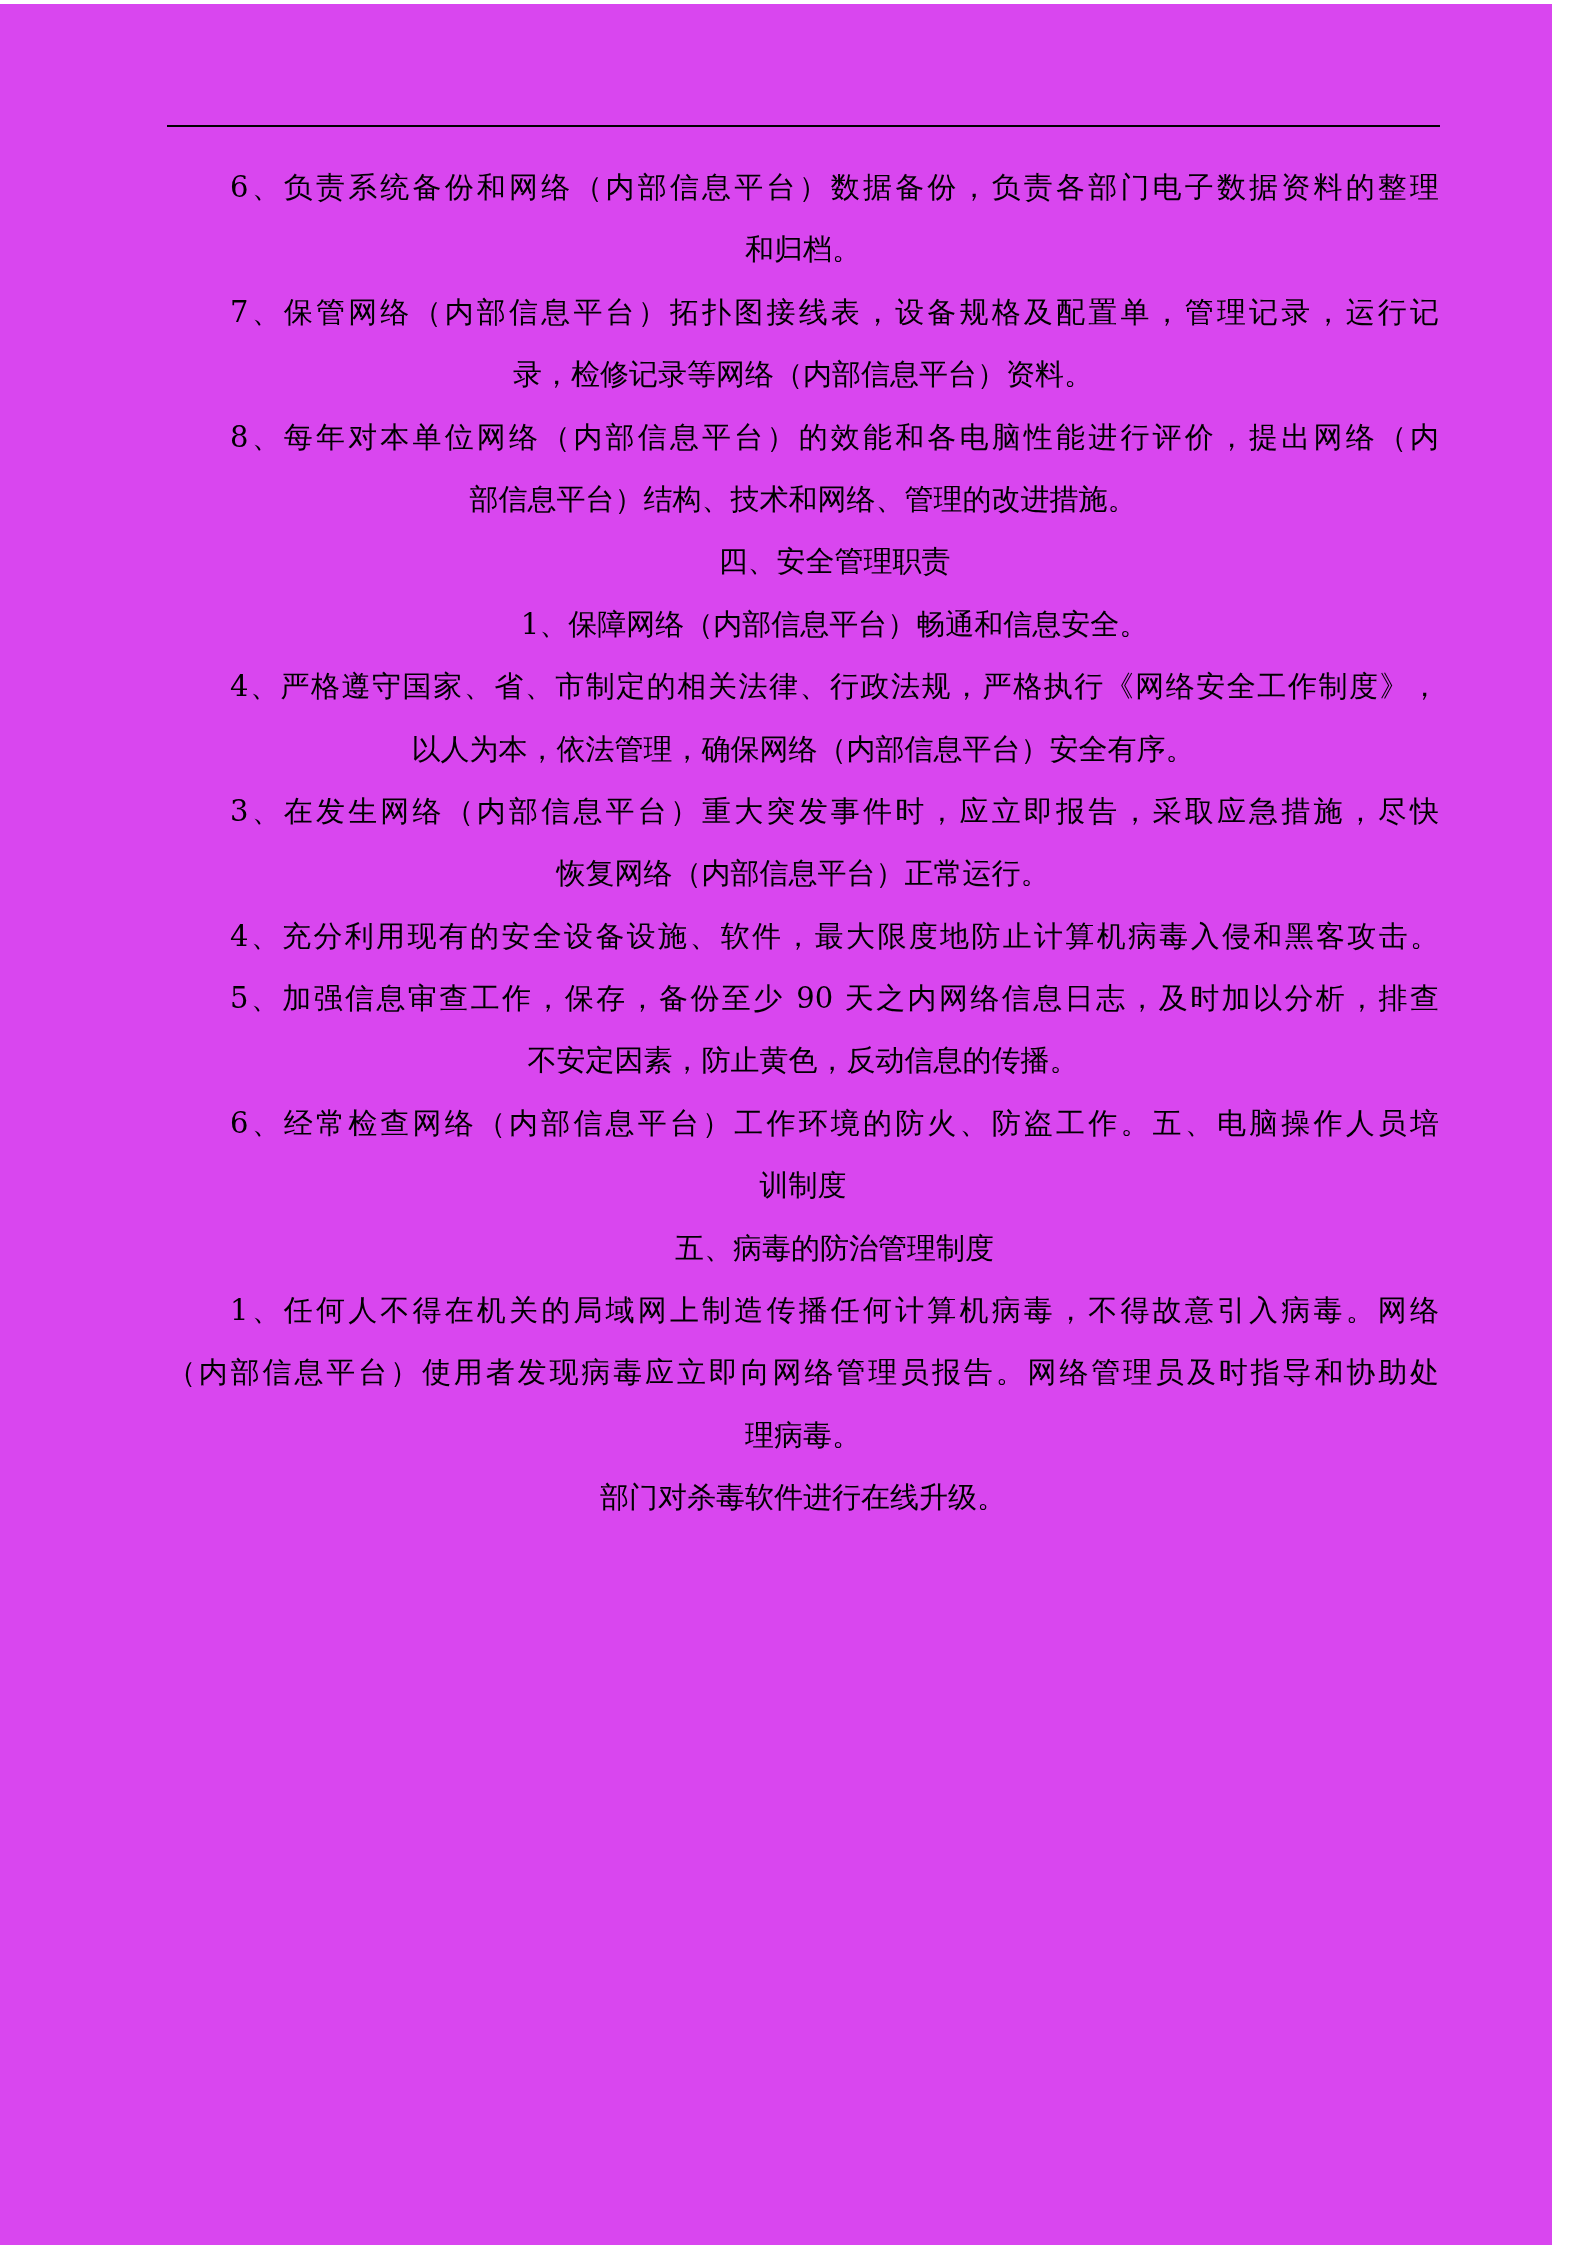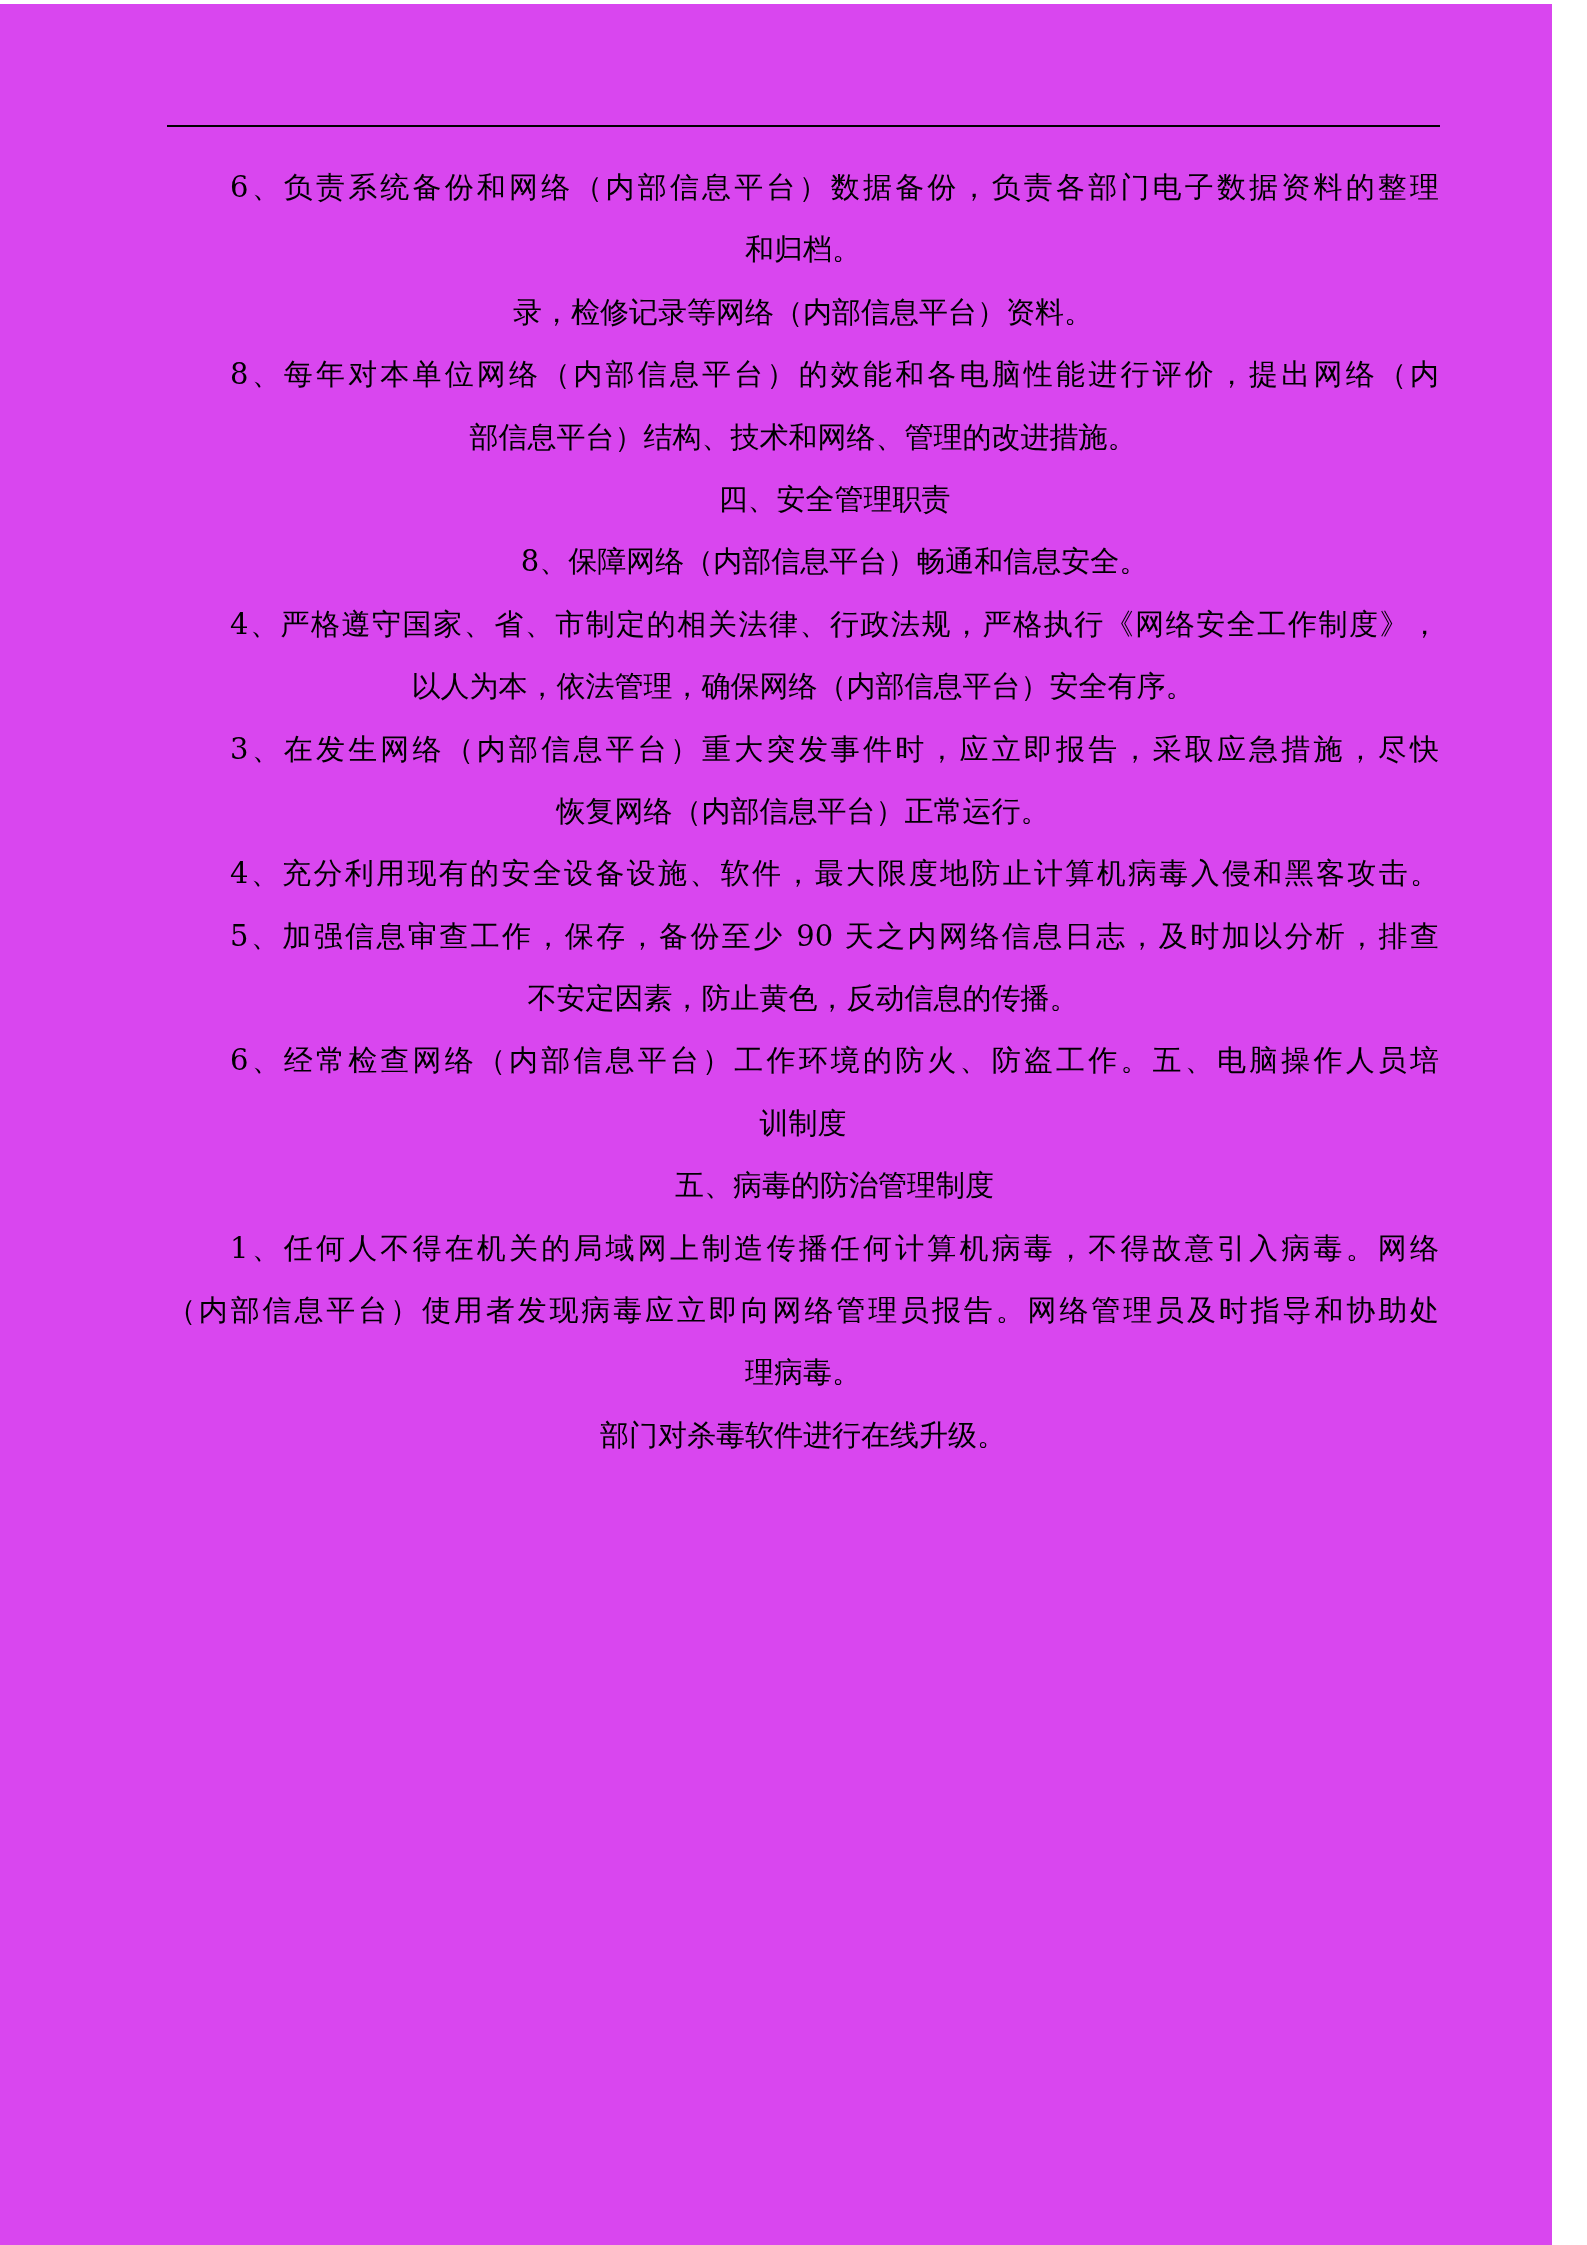--- a/index.html
+++ b/index.html
@@ -62,34 +62,35 @@
   <div class="header-rule"></div>
 
   <div class="body-text">
 
     <div>
       <span class="line indent full">6、负责系统备份和网络（内部信息平台）数据备份，负责各部门电子数据资料的整理</span>
       <span class="line">和归档。</span>
     </div>
 
     <div>
+      <span class="line indent full">7、保管网络（内部信息平台）拓扑图接线表，设备规格及配置单，管理记录，运行记</span>
       <span class="line">录，检修记录等网络（内部信息平台）资料。</span>
     </div>
 
     <div>
       <span class="line indent full">8、每年对本单位网络（内部信息平台）的效能和各电脑性能进行评价，提出网络（内</span>
       <span class="line">部信息平台）结构、技术和网络、管理的改进措施。</span>
     </div>
 
     <div>
       <span class="line indent">四、安全管理职责</span>
     </div>
 
     <div>
-      <span class="line indent">8、保障网络（内部信息平台）畅通和信息安全。</span>
+      <span class="line indent">1、保障网络（内部信息平台）畅通和信息安全。</span>
     </div>
 
     <div>
       <span class="line indent full">4、严格遵守国家、省、市制定的相关法律、行政法规，严格执行《网络安全工作制度》，</span>
       <span class="line">以人为本，依法管理，确保网络（内部信息平台）安全有序。</span>
     </div>
 
     <div>
       <span class="line indent full">3、在发生网络（内部信息平台）重大突发事件时，应立即报告，采取应急措施，尽快</span>
       <span class="line">恢复网络（内部信息平台）正常运行。</span>

